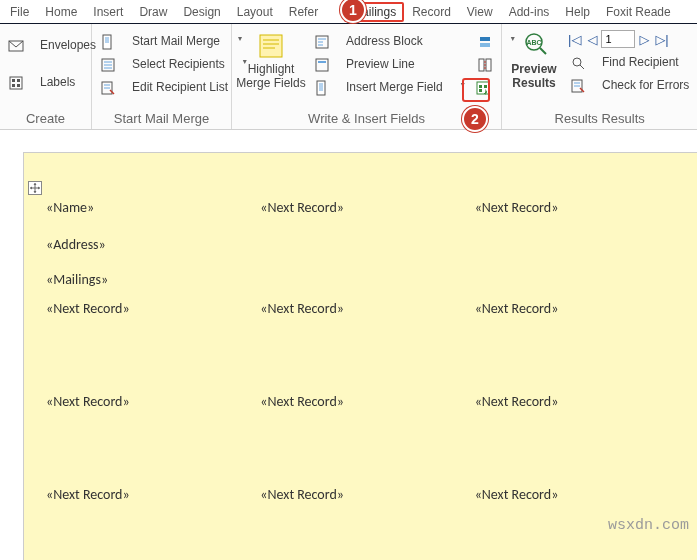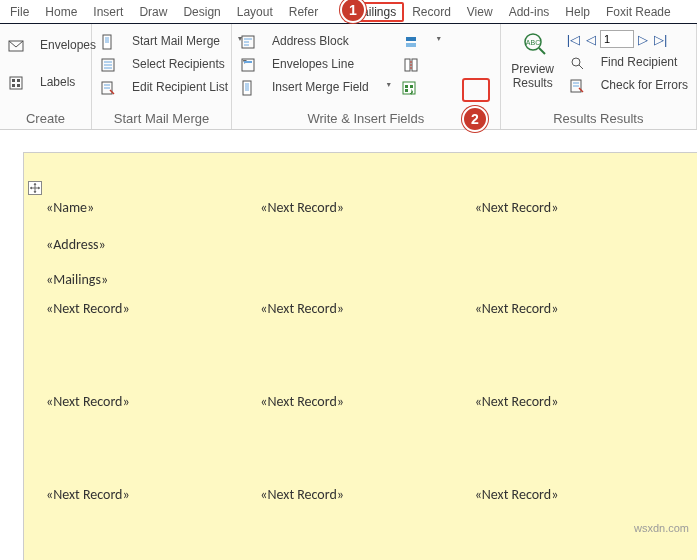--- a/index.html
+++ b/index.html
@@ -149,23 +149,23 @@
   .highlight-box {
     position: absolute;
     border: 2px solid #e23b2e;
     border-radius: 3px;
     z-index: 40;
     background: rgba(255,255,255,0.0);
   }
   .watermark {
     position: absolute;
     right: 8px; bottom: 26px;
-    font-size: 11px;
+    font-size: 15px;
     color: #9b9b9b;
-    font-family: Liberation Sans, sans-serif;
+    font-family: Liberation Mono, monospace;
   }
 </style>
 </head>
 <body>
 
 <div class="tabbar">
   <div class="tab">File</div>
   <div class="tab">Home</div>
   <div class="tab">Insert</div>
   <div class="tab">Draw</div>
@@ -236,34 +236,42 @@
             </svg>
           <span>Edit Recipient List</span>
         </div>
       </div>
     </div>
     <div class="group-title">Start Mail Merge</div>
   </div>
 
   <div class="group" style="width:270px; position:relative;">
     <div class="group-body">
+      <div class="btn-lg" style="width:70px;">
+        <svg class="ico-lg ico" viewBox="0 0 28 28">
+            <rect x="3" y="3" width="22" height="22" fill="#fff3b0" stroke="#d4b900"></rect>
+            <path d="M6 8h16M6 12h16M6 16h12" stroke="#d4b900"></path>
+          </svg>
+        <span>Highlight</span>
+        <span>Merge Fields</span>
+      </div>
       <div class="stack" style="padding-top:4px;">
         <div class="btn-sm">
           <svg class="ico" viewBox="0 0 16 16">
               <rect x="2" y="2" width="12" height="12" fill="none" stroke="#555"></rect>
               <path d="M4 5h8M4 8h5M4 11h5" stroke="#6aa6de"></path>
             </svg>
           <span>Address Block</span>
         </div>
         <div class="btn-sm">
           <svg class="ico" viewBox="0 0 16 16">
               <rect x="2" y="2" width="12" height="12" fill="none" stroke="#555"></rect>
               <path d="M4 5h8" stroke="#6aa6de" stroke-width="2"></path>
             </svg>
-          <span>Envelopes Line</span>
+          <span>Preview Line</span>
         </div>
         <div class="btn-sm">
           <svg class="ico" viewBox="0 0 16 16">
               <rect x="3" y="1" width="8" height="14" fill="#fff" stroke="#555"></rect>
               <path d="M5 4h4M5 6h4M5 8h4M5 10h4" stroke="#6aa6de"></path>
             </svg>
           <span>Insert Merge Field</span>
           <span class="dd">▾</span>
         </div>
       </div>
@@ -295,21 +303,21 @@
     </div>
 
     <div class="highlight-box" style="left:230px; top:54px; width:28px; height:24px;"></div>
 
     <div class="callout" style="left:230px; top:82px;">2</div>
     <div class="group-title">Write &amp; Insert Fields</div>
   </div>
 
   <div class="group" style="flex:1;">
     <div class="group-body">
-      <div class="btn-lg" style="width:56px;">
+      <div class="btn-lg" style="width:56px;font-weight:bold;">
         <svg class="ico-lg ico" viewBox="0 0 28 28">
             <circle cx="14" cy="10" r="8" fill="none" stroke="#2e7c3e" stroke-width="1.5"></circle>
             <path d="M20 16 L26 22" stroke="#2e7c3e" stroke-width="2"></path>
             <text x="14" y="13" font-size="7" text-anchor="middle" fill="#2e7c3e" font-family="Arial">ABC</text>
           </svg>
         <span>Preview</span>
         <span>Results</span>
       </div>
       <div class="stack" style="padding-top:2px;">
         <div class="nav-row">

